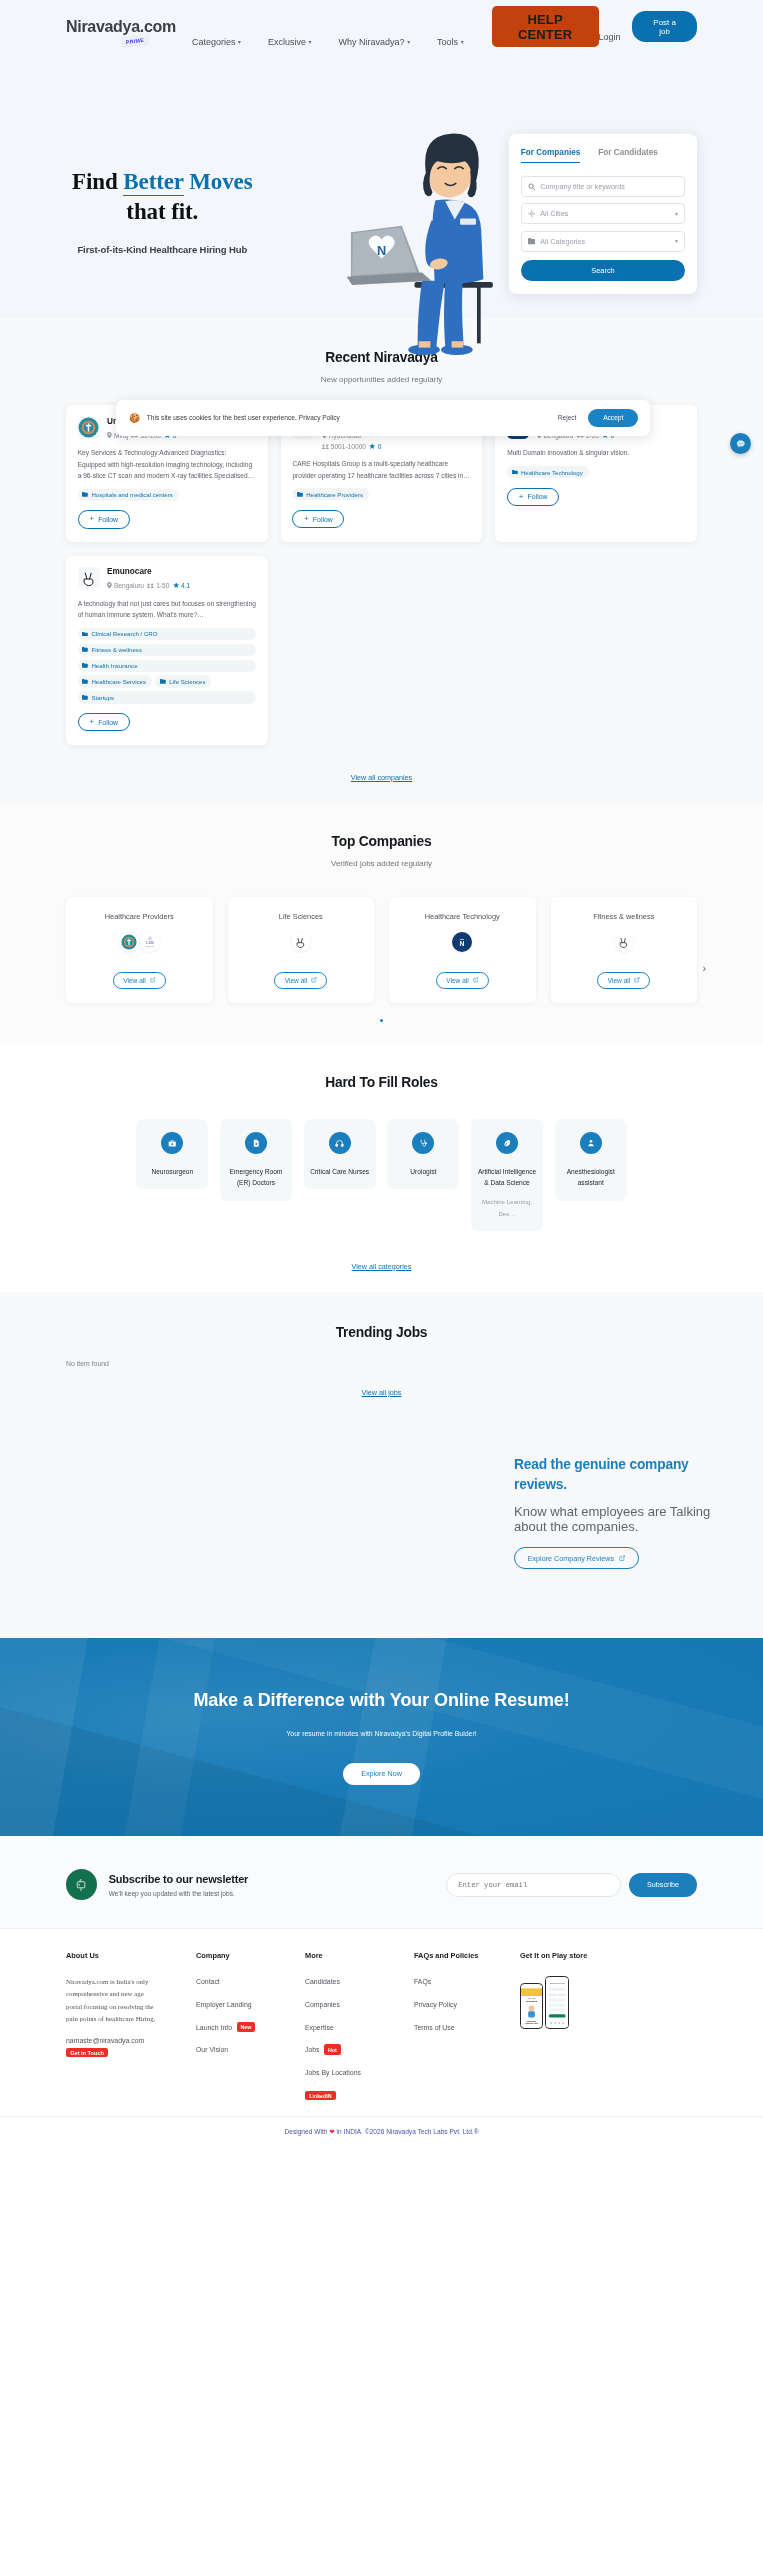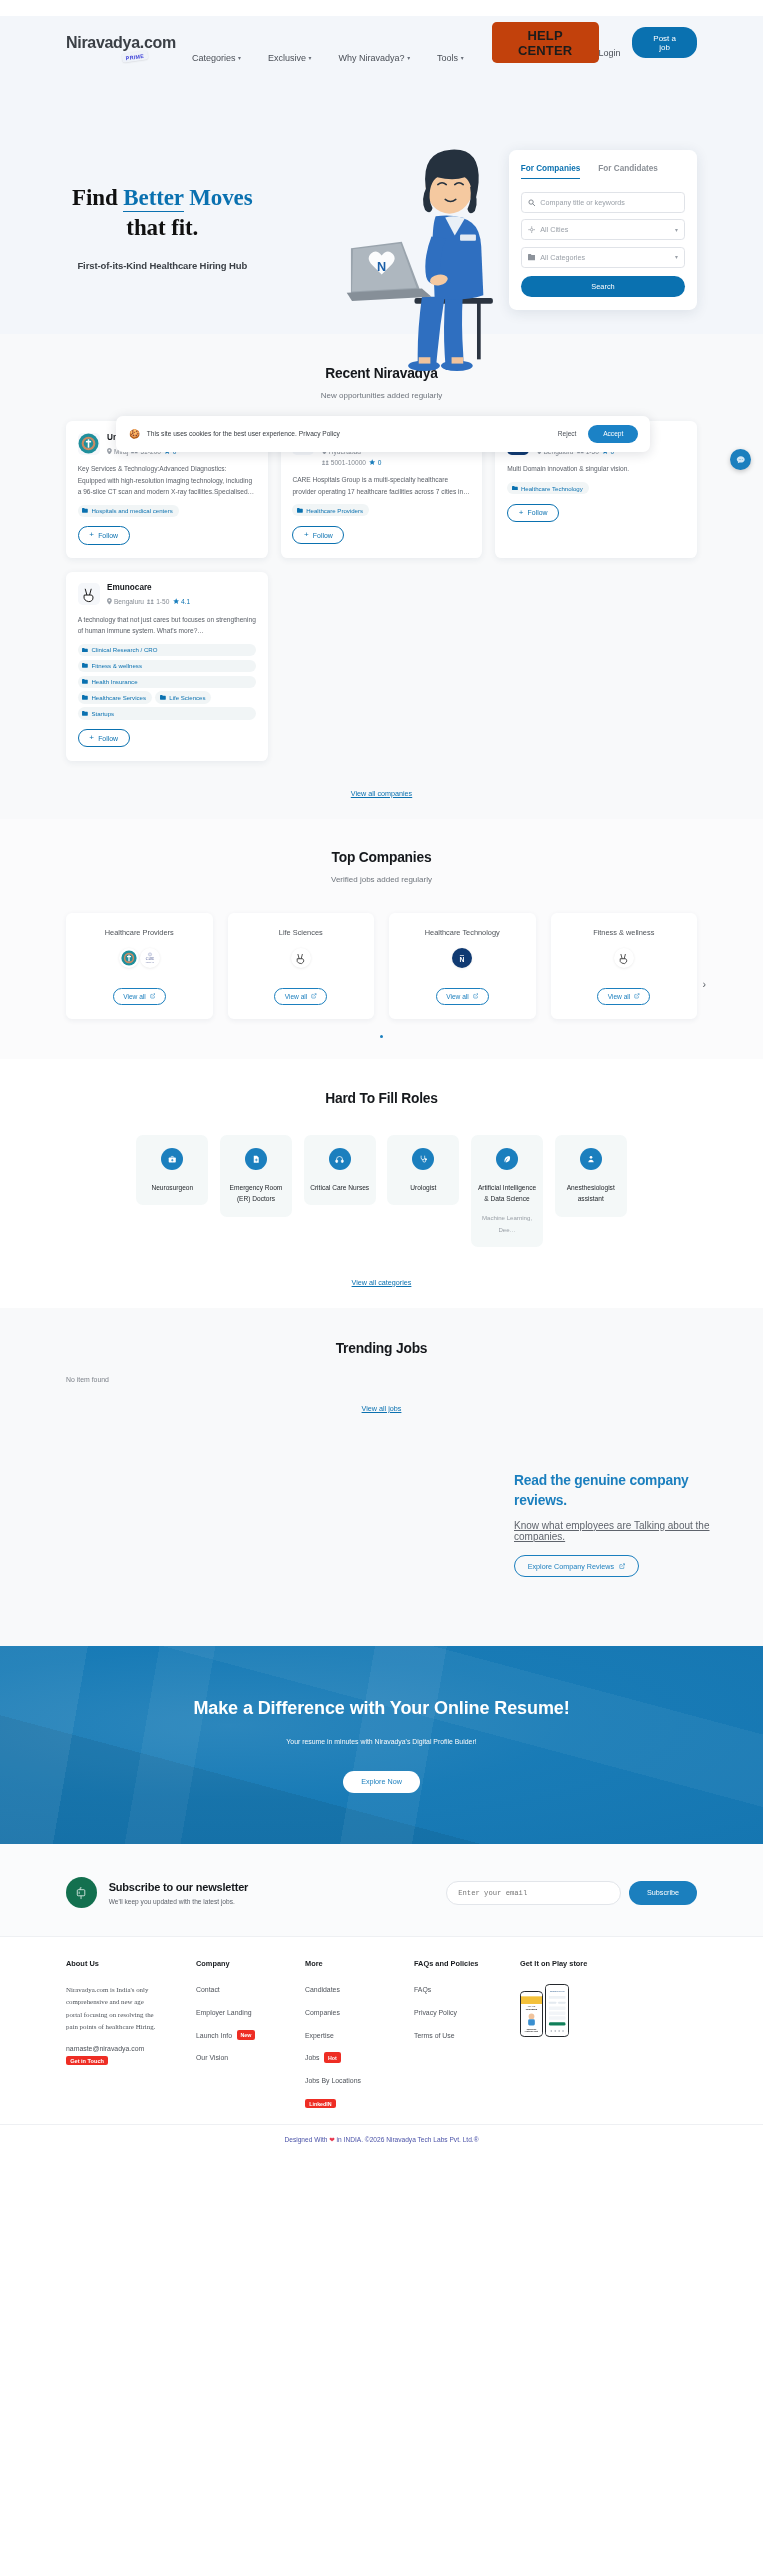--- a/index.html
+++ b/index.html
@@ -3,21 +3,21 @@
 <meta charset="utf-8">
 <style>
   * { box-sizing: border-box; margin: 0; padding: 0; }
   html, body { width: 763px; }
   body {
     font-family: "Liberation Sans", sans-serif;
     background: #ffffff;
     color: #222;
     -webkit-font-smoothing: antialiased;
   }
-  .wrap { width: 763px; margin: 16px auto; position: relative; overflow: hidden; }
+  .wrap { width: 763px; margin: 0 auto; position: relative; overflow: hidden; }
 
   
   .header {
     height: 53px;
     background: #f3f6fa;
     display: flex;
     align-items: center;
     padding: 0 66px;
     position: relative;
   }
@@ -403,21 +403,21 @@
   
   .reviews { background: #f8f9fa; padding: 32px 66px 69px; }
   .rev-inner { margin-left: 448px; width: 228px; }
   .rev-h {
     font-size: 13.8px;
     font-weight: bold;
     color: #1b7fbe;
     line-height: 1.42;
     letter-spacing: -0.2px;
   }
-  .rev-sub { font-size: 10px; color: #5f646c; margin-top: 9.5px; text-decoration: underline; }
+  .rev-sub { font-size: 13px; color: #5f646c; margin-top: 9.5px; }
   .rev-btn {
     margin-top: 13.2px;
     border: 0.5px solid #1b7fbe;
     color: #1b7fbe;
     background: transparent;
     font-size: 7.2px;
     padding: 5.8px 12.7px;
     border-radius: 11.7px;
     display: inline-flex;
     align-items: center;

